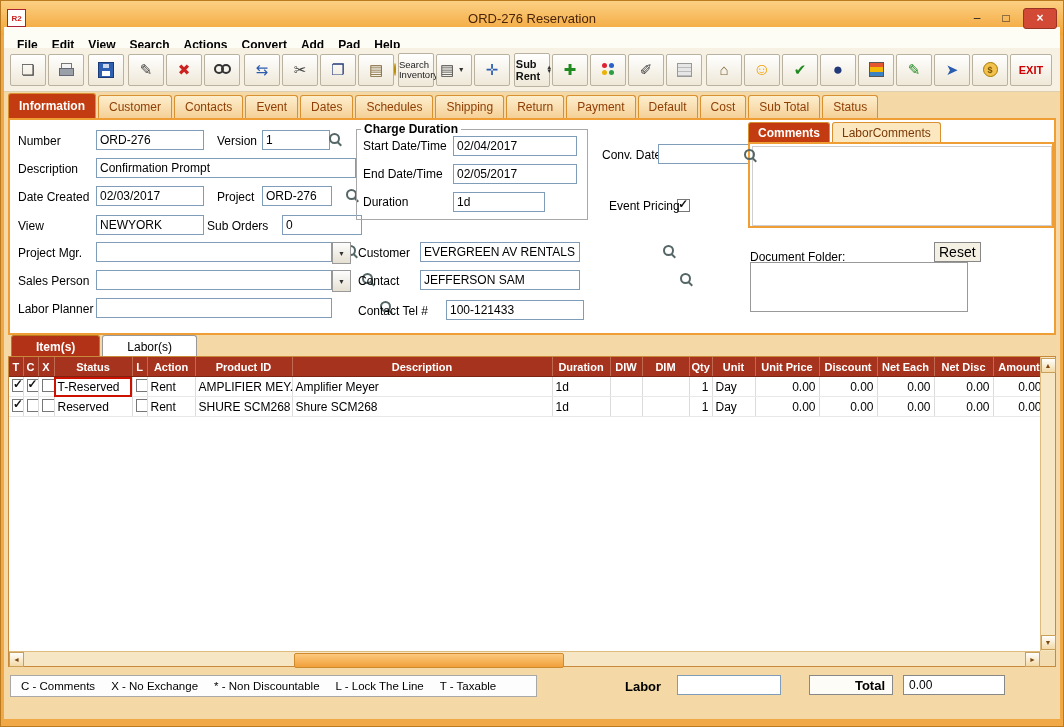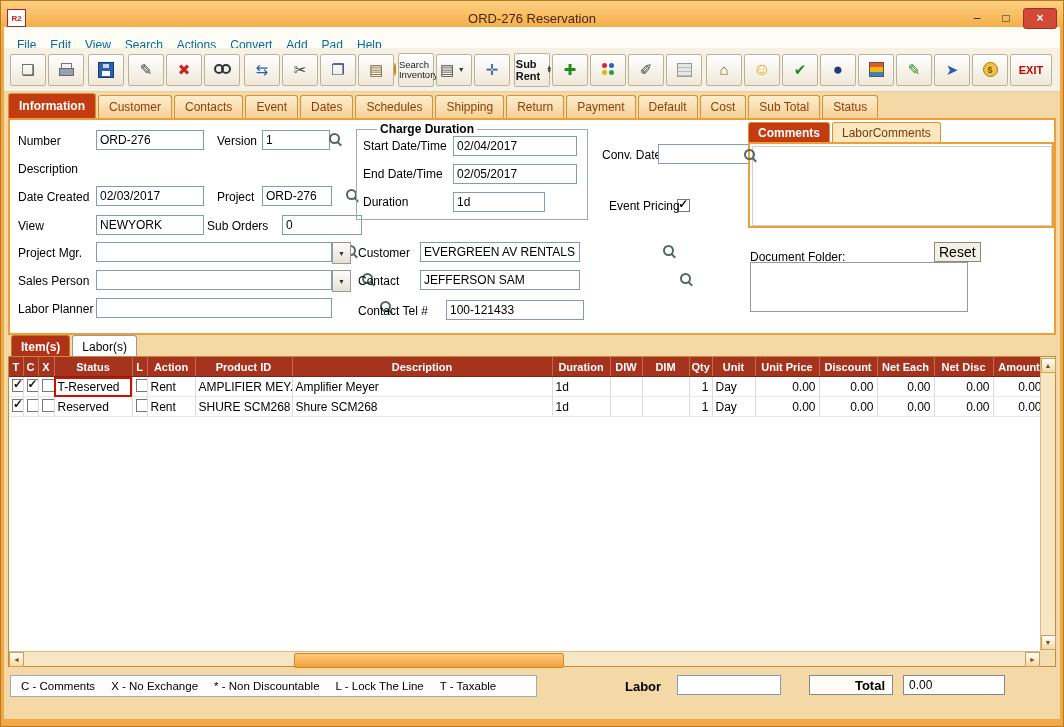--- a/index.html
+++ b/index.html
@@ -14,21 +14,21 @@
     background:linear-gradient(#fcd083,#f2a437);display:flex;align-items:center;padding:0 6px;}
   .app-icon{width:17px;height:16px;background:#fff;border:1px solid #a23;display:flex;align-items:center;justify-content:center;}
   .app-icon::after{content:"R2";font-size:8px;font-weight:bold;color:#c22;}
   .title{position:absolute;left:0;right:0;text-align:center;font-size:13px;color:#4a2408;pointer-events:none;}
   .win-btns{margin-left:auto;display:flex;gap:5px;align-items:center;z-index:2;}
   .wb{width:24px;height:17px;display:flex;align-items:center;justify-content:center;font-size:12px;color:#222;}
   .wb.close{background:#d24936;border:1px solid #932;border-radius:3px;color:#fff;font-weight:bold;width:32px;height:19px;}
   
   .menubar{position:absolute;top:26px;left:3px;right:3px;height:21px;background:#fefdf5;
     display:flex;align-items:center;padding:0 8px;}
-  .menu-item{font-size:12px;color:#0369a1;padding:16px 9px 2px 5px;}
+  .menu-item{font-size:12px;color:#000000;padding:16px 9px 2px 5px;font-weight:bold;}
   
   .toolbar{position:absolute;top:47px;left:3px;right:3px;height:43px;background:#f6f1e3;
     border-bottom:1px solid #ddd0b0;display:flex;align-items:center;padding:0 6px;}
   .tbtn{height:30px;min-width:28px;background:linear-gradient(#ffffff,#efe8d8);border:1px solid #b9b2a0;
     border-radius:2px;display:flex;align-items:center;justify-content:center;margin-right:2px;padding:0 3px;cursor:default;}
   .g{width:10px;}
   .ticon{font-size:15px;line-height:1;}
   .c-dark{color:#444}.c-blue{color:#2a5db0}.c-red{color:#cc2222}.c-green{color:#1f8a1f}.c-navy{color:#223a7a}.c-brown{color:#7a6030}.c-yel{color:#f0a000}
   
   .ic-print{width:14px;height:13px;position:relative;}
@@ -71,35 +71,35 @@
   .ap{position:absolute;}
   .lbl{font-size:12px;color:#000;white-space:nowrap;}
   .fld{height:18px;border:1px solid #7f9db9;font-size:12px;padding:0 3px;background:#fff;font-family:inherit;box-sizing:content-box;}
   .mag{position:relative;width:13px;height:13px;display:inline-block;}
   .mag::before{content:"";position:absolute;width:7px;height:7px;border:2px solid #566;border-radius:50%;left:0;top:0;}
   .mag::after{content:"";position:absolute;width:5px;height:2px;background:#566;transform:rotate(45deg);left:8px;top:10px;}
   .drop-btn{width:17px;height:20px;border:1px solid #999;background:linear-gradient(#fdfdfd,#e6e0d2);
     display:flex;align-items:center;justify-content:center;}
   .drop-btn::after{content:"▼";font-size:7px;color:#333;}
   fieldset.charge{position:absolute;left:346px;top:2px;width:230px;height:96px;border:1px solid #a8a8a8;margin:0;padding:0;}
-  fieldset.charge legend{font-size:12px;font-weight:bold;color:#000;margin-left:20px;padding:0 3px;}
+  fieldset.charge legend{font-size:12px;font-weight:bold;color:#000;margin-left:4px;padding:0 3px;}
   .cb{width:13px;height:13px;border:1px solid #777;background:#fff;display:inline-block;position:relative;box-sizing:border-box;}
   .cb.checked::after{content:"✓";position:absolute;left:0px;top:-3px;font-size:12px;font-weight:bold;color:#111;}
   .ctab{height:20px;padding:0 9px;display:flex;align-items:center;font-size:12px;border:1px solid #d89030;border-bottom:none;
     border-radius:3px 3px 0 0;cursor:default;}
   .ctab.active{background:#c33b10;color:#fff;font-weight:bold;}
   .ctab.inactive{background:#fbe7c0;color:#7a3a05;}
   .comments-box{position:absolute;left:738px;top:22px;width:302px;height:82px;border:2px solid #ef9d35;background:#fff;}
   .comments-box textarea{position:absolute;left:2px;top:2px;right:2px;bottom:2px;width:294px;height:74px;border:1px solid #cfcfcf;
     resize:none;font-family:inherit;}
   .reset-btn{font-size:14px;border:1px solid #888;background:#f4f0e4;padding:1px 4px;cursor:default;}
   .doc-box{position:absolute;left:740px;top:142px;width:216px;height:48px;border:1px solid #999;background:#fff;}
   
   .items-tabs{position:absolute;top:334px;left:10px;display:flex;gap:2px;}
-  .itab{height:21px;padding:0 9px;font-size:12px;display:flex;align-items:center;border:1px solid #b97a20;border-bottom:none;
+  .itab{height:21px;padding:0 24px;font-size:12px;display:flex;align-items:center;border:1px solid #b97a20;border-bottom:none;
     border-radius:3px 3px 0 0;cursor:default;}
   .itab.active{background:#b23217;color:#fff;font-weight:bold;}
   .itab.inactive{background:#fff;color:#000;border-color:#999;}
   .items-panel{position:absolute;top:355px;left:7px;right:7px;height:309px;background:#fff;border:1px solid #c8893a;}
   .grid-wrap{position:absolute;left:0;top:0;right:15px;bottom:15px;overflow:hidden;background:#fff;}
   table.grid{border-collapse:collapse;table-layout:fixed;width:1036px;font-size:12px;}
   table.grid th{background:#a5331d;color:#fff;font-weight:bold;font-size:11px;height:19px;padding:0 2px;
     border-right:1px solid #c06a52;border-bottom:1px solid #7e2412;white-space:nowrap;overflow:hidden;text-align:center;}
   table.grid td{height:19px;padding:0 3px;border-right:1px solid #dcdcdc;border-bottom:1px solid #e8e8e8;
     white-space:nowrap;overflow:hidden;color:#000;}
@@ -267,20 +267,21 @@
   </div>
 
   <div class="info-panel">
     <span class="lbl ap" style="left:8px;top:14px">Number</span>
     <input class="fld ap" style="left: 86px; top: 10px; width: 100px;" value="ORD-276">
     <span class="lbl ap" style="left:207px;top:14px">Version</span>
     <input class="fld ap" style="left: 252px; top: 10px; width: 60px;" value="1">
     <span class="mag ap" style="left:319px;top:12px"></span>
 
     <span class="lbl ap" style="left:8px;top:42px">Description</span>
+    <input class="fld ap" style="left: 86px; top: 38px; width: 252px;" value="Confirmation Prompt">
 
     <span class="lbl ap" style="left:8px;top:70px">Date Created</span>
     <input class="fld ap" style="left: 86px; top: 66px; width: 100px;" value="02/03/2017">
     <span class="lbl ap" style="left:207px;top:70px">Project</span>
     <input class="fld ap" style="left: 252px; top: 66px; width: 62px;" value="ORD-276">
     <span class="mag ap" style="left:319px;top:68px"></span>
 
     <span class="lbl ap" style="left:8px;top:99px">View</span>
     <input class="fld ap" style="left: 86px; top: 95px; width: 100px;" value="NEWYORK">
     <span class="lbl ap" style="left:197px;top:99px">Sub Orders</span>

